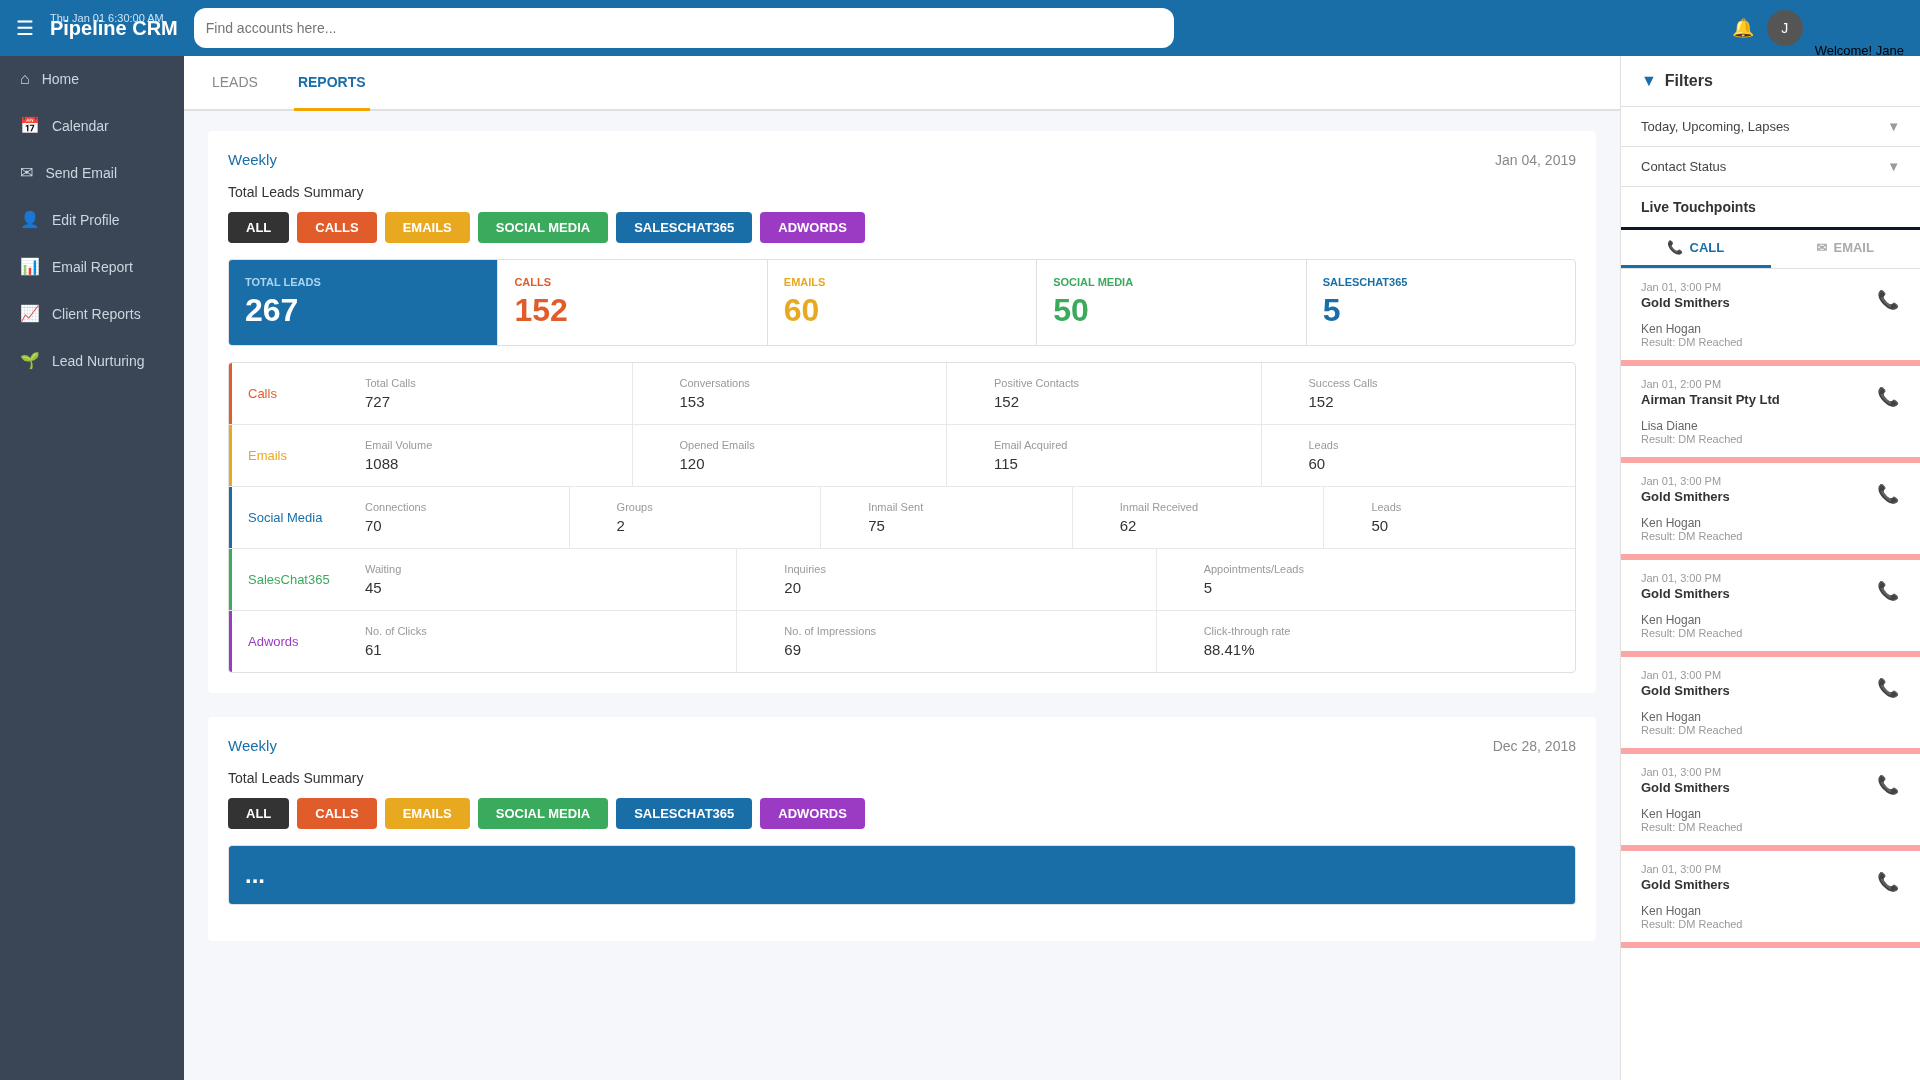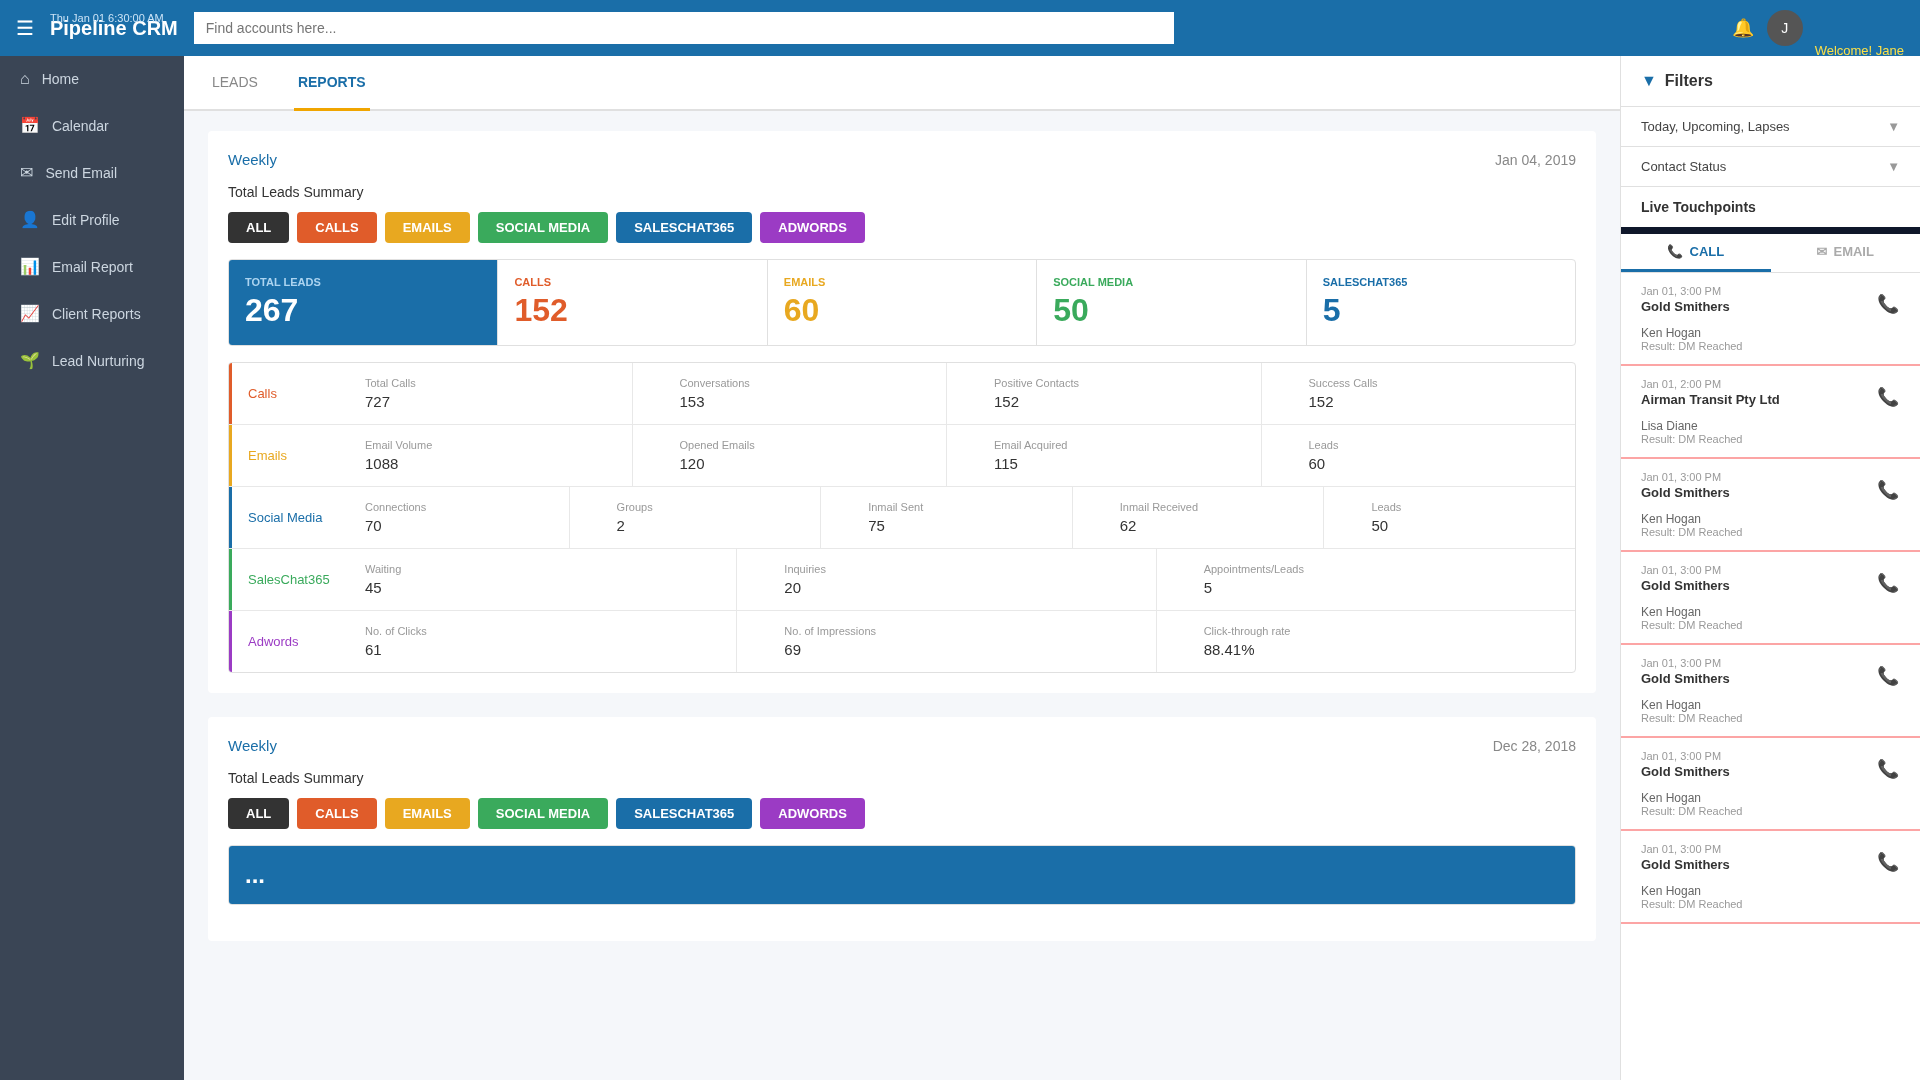--- a/index.html
+++ b/index.html
@@ -13,34 +13,34 @@
       align-items: center;
       padding: 0 16px;
       gap: 16px;
       flex-shrink: 0;
     }
     .topbar-menu-icon { color: white; font-size: 20px; cursor: pointer; }
     .topbar-logo { color: white; font-size: 20px; font-weight: bold; white-space: nowrap; }
     .topbar-search {
       flex: 1;
       max-width: 980px;
-      height: 32px;
+      height: 40px;
       border: none;
-      border-radius: 0;
+      border-radius: 12px;
       padding: 0 12px;
       font-size: 14px;
       background: white;
     }
     .topbar-right { margin-left: auto; display: flex; align-items: center; gap: 12px; }
     .topbar-icon { color: white; font-size: 18px; cursor: pointer; }
     .topbar-avatar {
       width: 36px; height: 36px; border-radius: 50%; background: #555;
       display: flex; align-items: center; justify-content: center; color: white; font-size: 14px; cursor: pointer;
     }
-    .topbar-welcome { color: #fde047; font-size: 13px; margin-top: 44px; }
+    .topbar-welcome { color: #000000; font-size: 13px; margin-top: 44px; }
     .topbar-timestamp { color: #cce4f7; font-size: 11px; position: absolute; top: 12px; left: 50px; }
 
     
     .layout { display: flex; flex: 1; overflow: hidden; }
 
     
     .sidebar {
       width: 184px;
       background: #3a4555;
       display: flex;
@@ -169,37 +169,37 @@
       padding: 12px 20px;
       border-bottom: 1px solid #e0e0e0;
       display: flex; justify-content: space-between; align-items: center;
       cursor: pointer; font-size: 13px; color: #444;
     }
     .filter-dropdown-arrow { color: #999; }
 
     .live-touchpoints-header {
       padding: 12px 20px;
       font-size: 14px; font-weight: bold; color: #333;
-      border-bottom: 7px solid #0f172a;
+      border-bottom: 3px solid #0f172a;
     }
     .touchpoints-tabs {
       display: flex; border-bottom: 1px solid #e0e0e0;
     }
     .touchpoints-tab {
       flex: 1; padding: 10px; text-align: center;
       font-size: 13px; font-weight: bold; cursor: pointer;
       display: flex; align-items: center; justify-content: center; gap: 6px;
     }
     .touchpoints-tab.active { border-bottom: 3px solid #1a6ea8; color: #1a6ea8; }
     .touchpoints-tab.inactive { color: #aaa; border-bottom: 3px solid transparent; }
 
     .touchpoints-list { flex: 1; overflow-y: auto; }
     .touchpoint-item {
       padding: 12px 20px;
-      border-bottom: 2px solid #fca5a5;
+      border-bottom: 6px solid #fca5a5;
       display: flex; justify-content: space-between; align-items: flex-start;
     }
     .touchpoint-time { font-size: 11px; color: #999; margin-bottom: 2px; }
     .touchpoint-company { font-size: 13px; font-weight: bold; color: #333; }
     .touchpoint-person { font-size: 12px; color: #666; margin-top: 12px; }
     .touchpoint-result { font-size: 11px; color: #999; }
     .touchpoint-call-icon { color: #aaa; font-size: 18px; margin-top: 8px; }
   </style>
 </head>
 <body>

